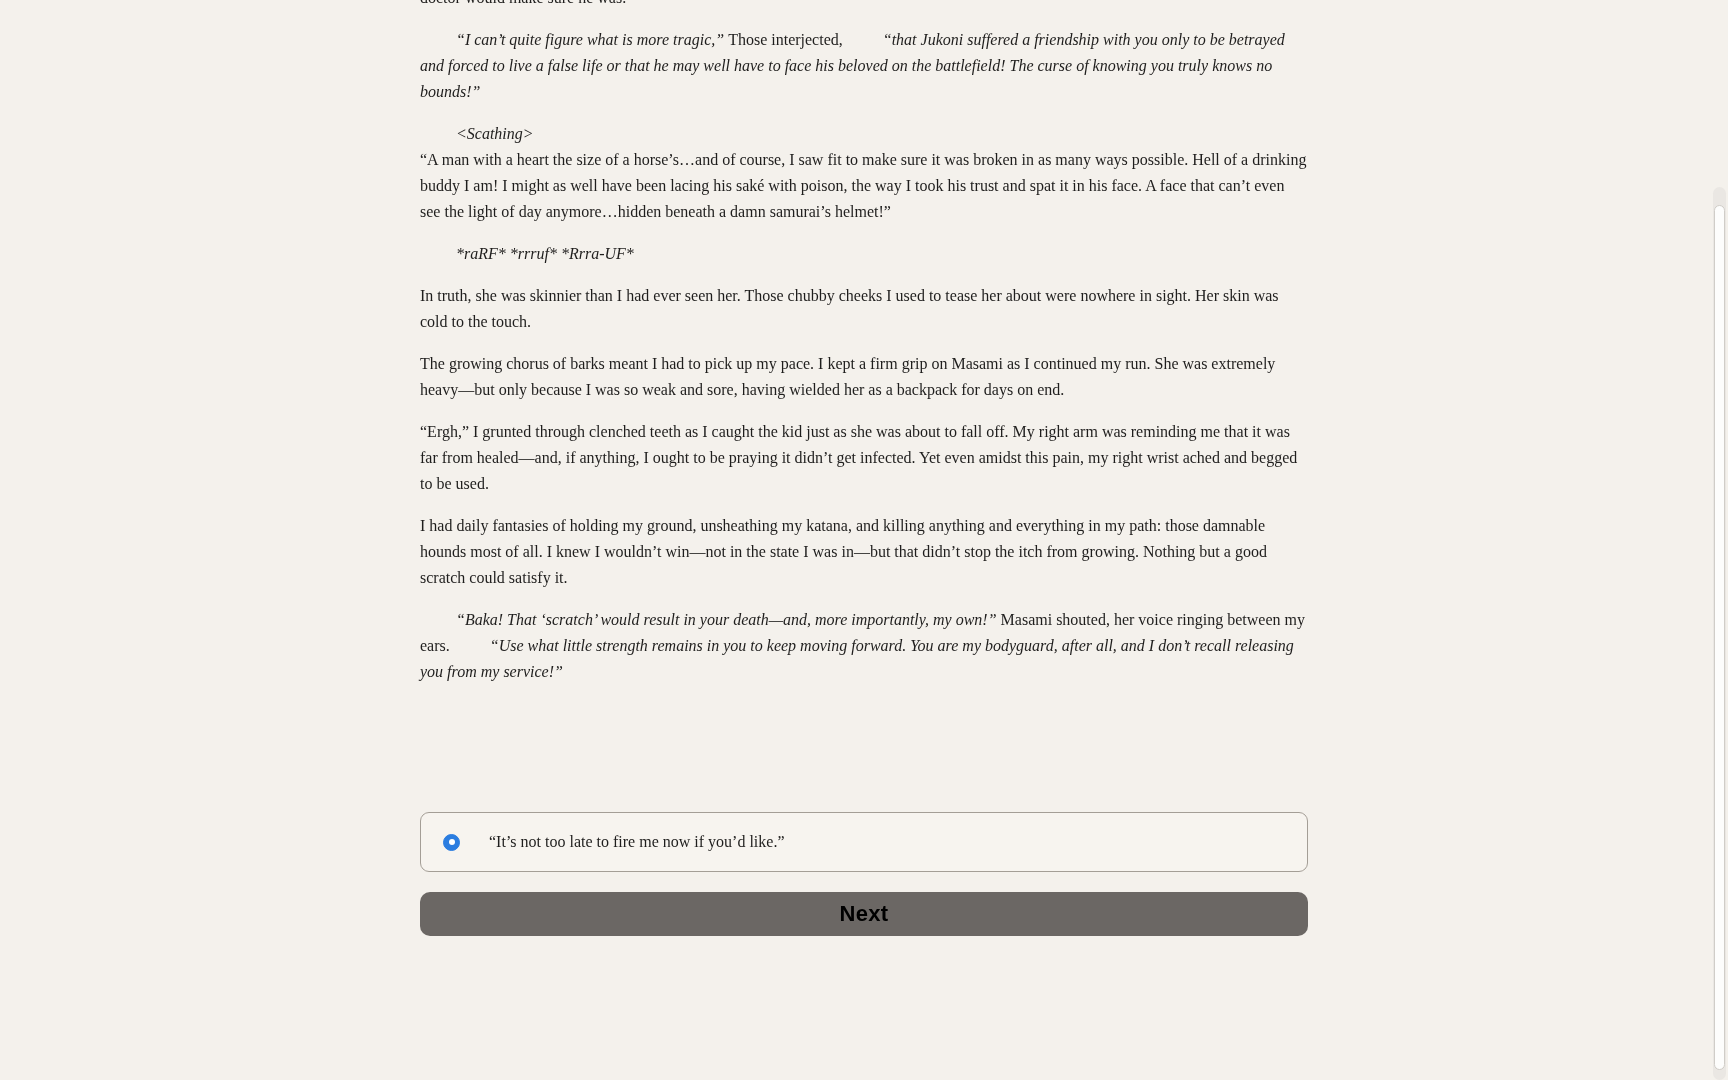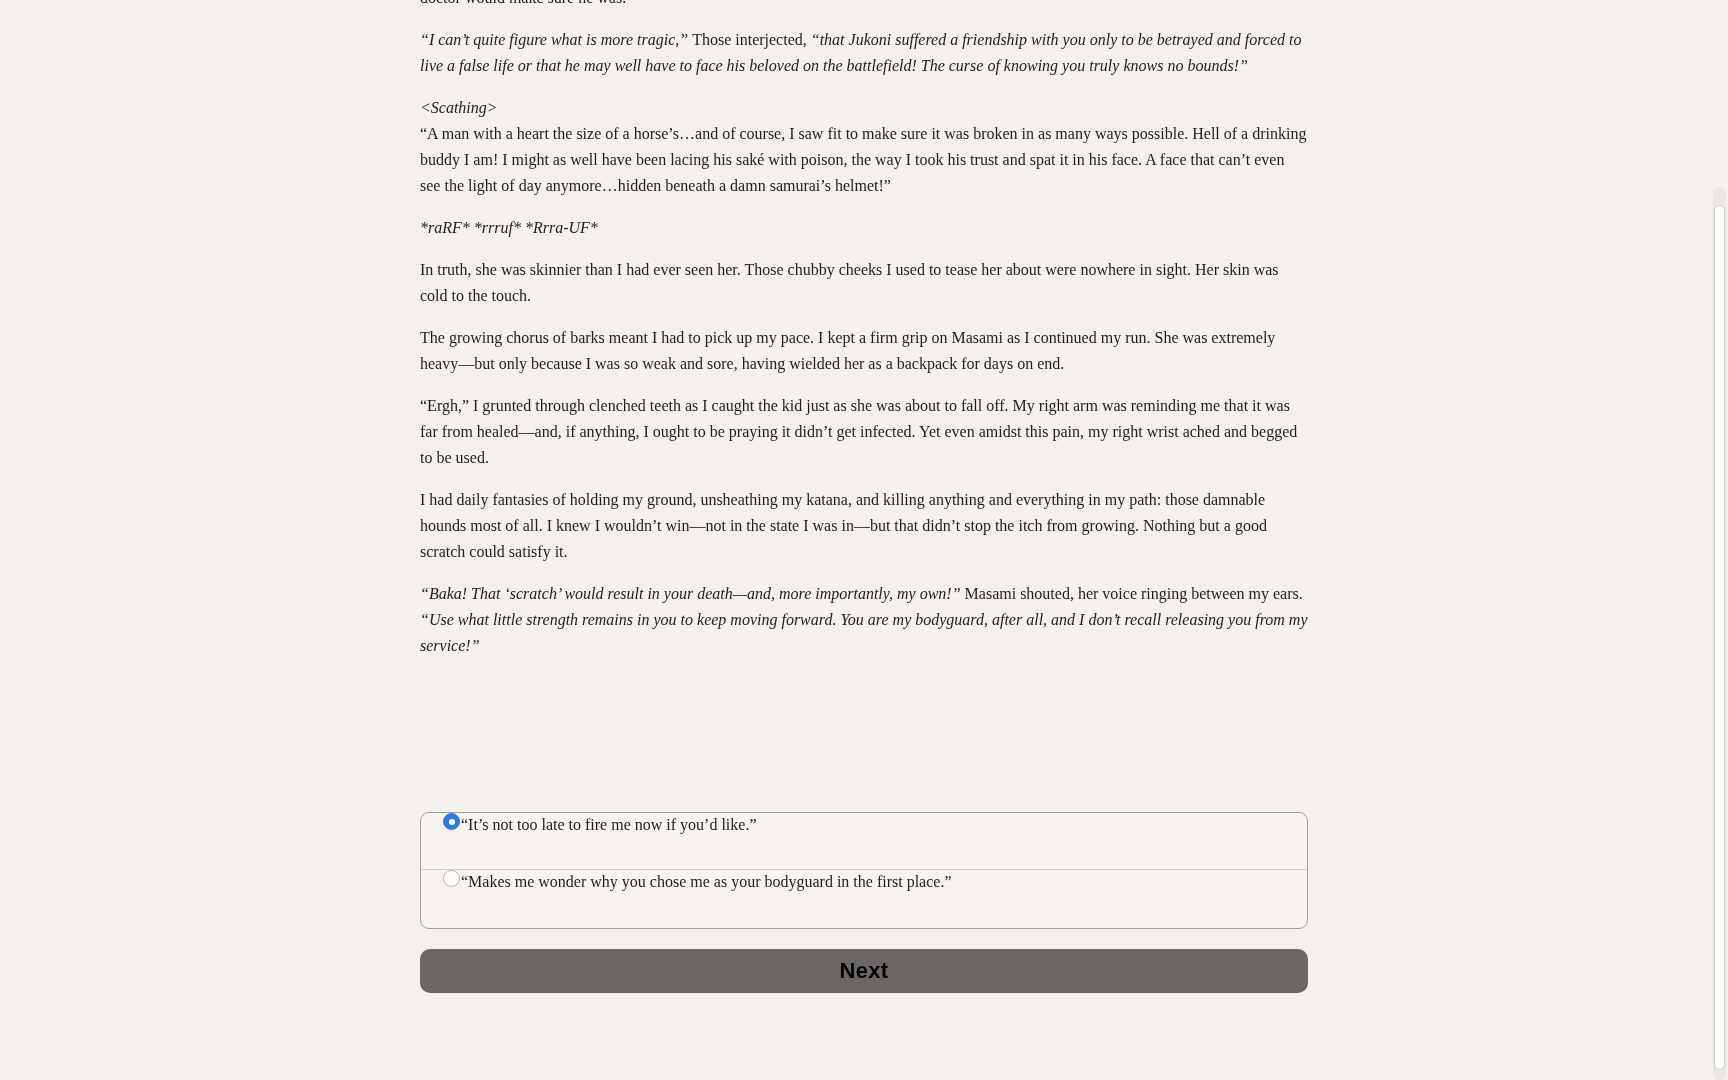--- a/index.html
+++ b/index.html
@@ -21,34 +21,34 @@
   }
   
   .story { height: 804px; overflow: visible; }
   .para {
     font-size: 16px;
     line-height: 26px;
     margin: 16px 0 0 0;
     text-align: left;
   }
   .para.cutoff { margin-top: -15px; }
-  .para .it { font-style: italic; }
+  .para .it { font-style: italic; margin-left: 36px; }
   
   .choices {
     margin: 23px 0 0 0;
     padding: 0;
     border: 1px solid #a49e96;
     border-radius: 9px;
     background: #f7f4ef;
     overflow: hidden;
   }
   .choice-row {
     display: flex;
-    align-items: flex-start;
-    gap: 1px;
+    align-items: center;
+    gap: 29px;
     padding: 0 22px;
     height: 57px;
     border-bottom: 1px solid #cfcac2;
     cursor: pointer;
     position: relative;
   }
   .choice-row:last-child { border-bottom: none; height: 58px; }
   .choice-row input {
     position: absolute;
     opacity: 0;
@@ -135,25 +135,20 @@
       <p class="para"><span>I had daily fantasies of holding my ground, unsheathing my katana, and killing anything and everything in my path: those damnable hounds most of all. I knew I wouldn’t win—not in the state I was in—but that didn’t stop the itch from growing. Nothing but a good scratch could satisfy it.</span></p>
       <p class="para"><span class="it">“Baka! That ‘scratch’ would result in your death—and, more importantly, my own!” </span><span>Masami shouted, her voice ringing between my ears. </span><span class="it">“Use what little strength remains in you to keep moving forward. You are my bodyguard, after all, and I don’t recall releasing you from my service!”</span></p>
     </div>
 
   <fieldset class="choices" id="choices">
       <label class="choice-row">
         <input type="radio" name="choice" checked="" style="">
         <span class="radio-visual"></span>
         <span class="choice-label">“It’s not too late to fire me now if you’d like.”</span>
       </label>
-      <label class="choice-row">
-        <input type="radio" name="choice" style="">
-        <span class="radio-visual"></span>
-        <span class="choice-label">“Makes me wonder why you chose me as your bodyguard in the first place.”</span>
-      </label>
     </fieldset>
 
   <button class="next-btn">Next</button>
 
 </div>
 
 <div class="scroll-track">
   <div class="scroll-thumb"></div>
 </div>
 

